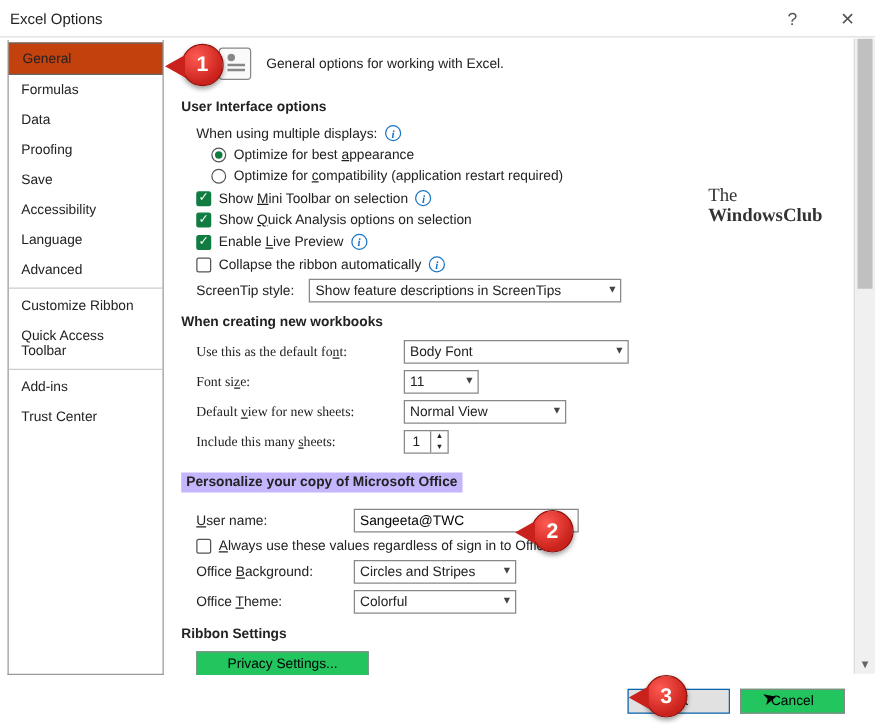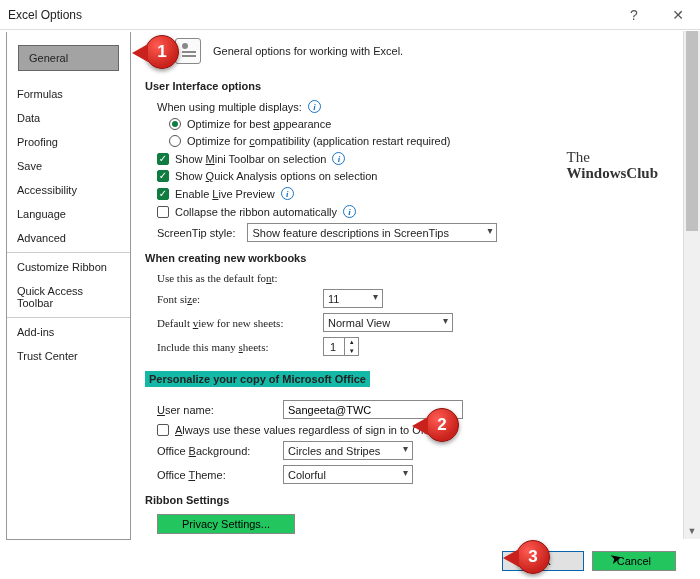--- a/index.html
+++ b/index.html
@@ -48,23 +48,23 @@
     background: #fff;
     position: relative;
     padding-top: 2px;
   }
   .sidebar .item {
     padding: 6px 10px;
     cursor: pointer;
     position: relative;
   }
   .sidebar .item.selected {
-    background: #a3a3a3;
+    background: #c2410c;
     border: 1px solid #666;
-    margin: 11px;
+    margin: 0;
   }
   .sidebar .sep {
     border-top: 1px solid #ccc;
     margin: 2px 0;
   }
   .content {
     flex: 1;
     padding: 8px 14px 0 14px;
     position: relative;
     overflow: hidden;
@@ -77,21 +77,21 @@
   .intro-icon::before, .intro-icon::after {
     content:""; position:absolute; background:#888;
   }
   .intro-icon::before { left:6px; top:4px; width:6px; height:6px; border-radius:50%; }
   .intro-icon::after { left:6px; top:12px; width:14px; height:2px; box-shadow: 0 4px 0 #888; }
   .section-h {
     font-weight: bold;
     margin: 10px 0 8px 0;
   }
   .section-h.highlight {
-    background: #14b8a6;
+    background: #c4b5fd;
     display: inline-block;
     padding: 2px 4px;
   }
   .row {
     display: flex;
     align-items: center;
     margin: 5px 0 5px 12px;
     gap: 6px;
   }
   .indent { margin-left: 24px; }
@@ -281,20 +281,23 @@
       <span style="margin-right:6px;">ScreenTip style:</span>
       <div class="dropdown" style="width:250px">
           <span>Show feature descriptions in ScreenTips</span>
         </div>
     </div>
 
     <div class="section-h">When creating new workbooks</div>
 
     <div class="row">
       <span class="label-col">Use this as the default fo<span class="underline-letter">n</span>t:</span>
+      <div class="dropdown" style="width:180px">
+          <span>Body Font</span>
+        </div>
     </div>
     <div class="row">
       <span class="label-col">Font si<span class="underline-letter">z</span>e:</span>
       <div class="dropdown" style="width:40px">
           <span>11</span>
         </div>
     </div>
     <div class="row">
       <span class="label-col">Default <span class="underline-letter">v</span>iew for new sheets:</span>
       <div class="dropdown" style="width:130px">

